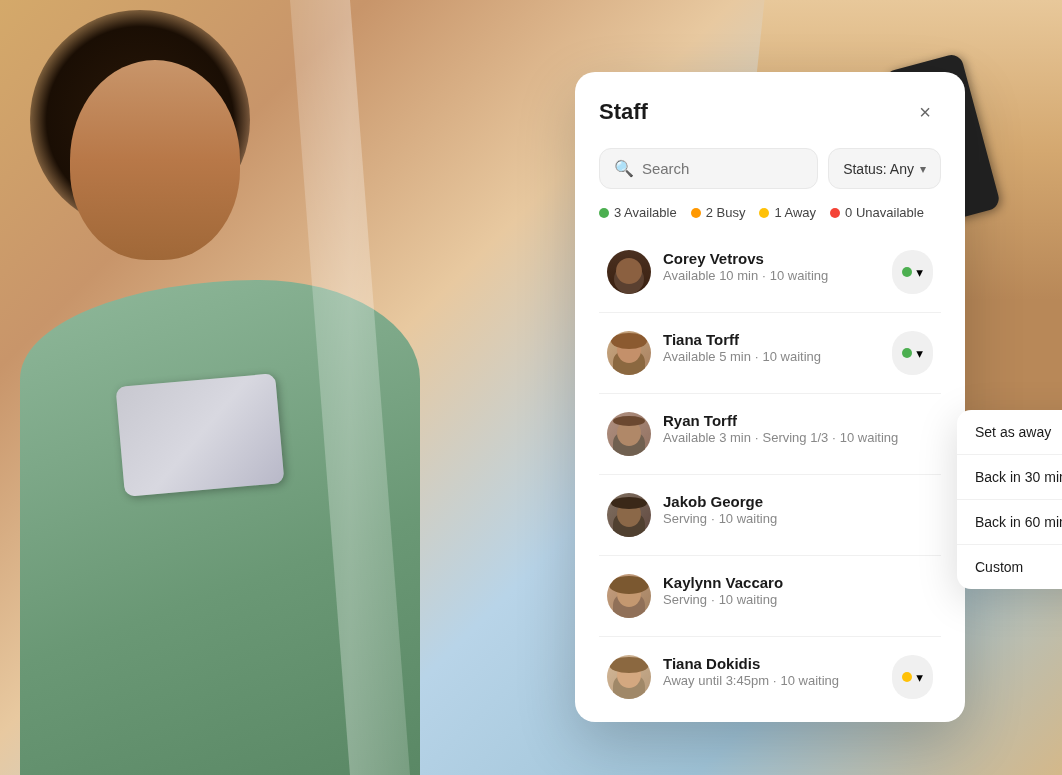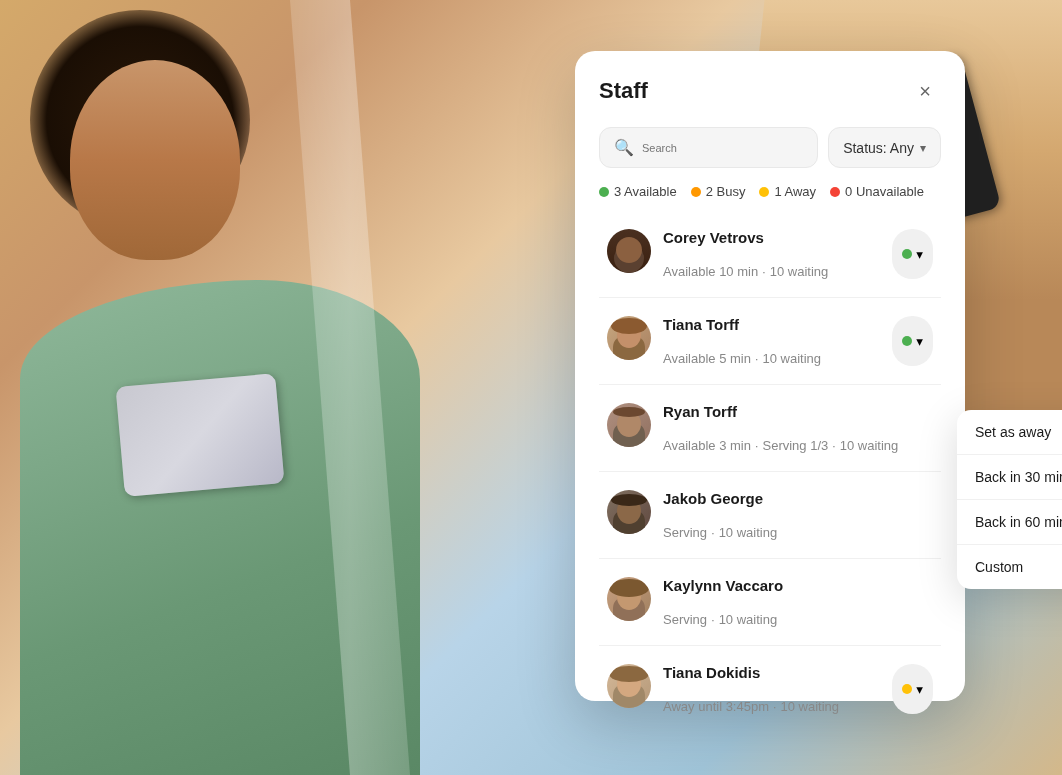--- a/index.html
+++ b/index.html
@@ -98,21 +98,21 @@
       width: 170px;
       height: 200px;
       background: linear-gradient(180deg, #c8956a 0%, #b87848 50%, #a06838 100%);
       border-radius: 50% 50% 45% 45%;
     }
 
     
     .modal-overlay {
       position: absolute;
       left: 575px;
-      top: 51px;
+      top: 72px;
       width: 390px;
       height: 650px;
       background: #fff;
       border-radius: 20px;
       box-shadow: 0 20px 60px rgba(0,0,0,0.2);
       padding: 24px;
       z-index: 10;
     }
 
     .modal-header {
@@ -161,21 +161,21 @@
 
     .search-icon {
       color: #999;
       font-size: 16px;
     }
 
     .search-input {
       border: none;
       background: transparent;
       outline: none;
-      font-size: 11px;
+      font-size: 15px;
       color: #7f1d1d;
       width: 100%;
     }
 
     .status-filter {
       display: flex;
       align-items: center;
       gap: 6px;
       background: #f5f5f5;
       border: 1px solid #e8e8e8;
@@ -257,21 +257,21 @@
 
     .staff-name {
       font-size: 15px;
       font-weight: 600;
       color: #1a1a1a;
     }
 
     .staff-status {
       font-size: 13px;
       color: #888;
-      margin-top: 18px;
+      margin-top: 1px;
     }
 
     .status-toggle {
       display: flex;
       align-items: center;
       gap: 4px;
       background: #f0f0f0;
       border-radius: 20px;
       padding: 6px 10px;
       cursor: pointer;

